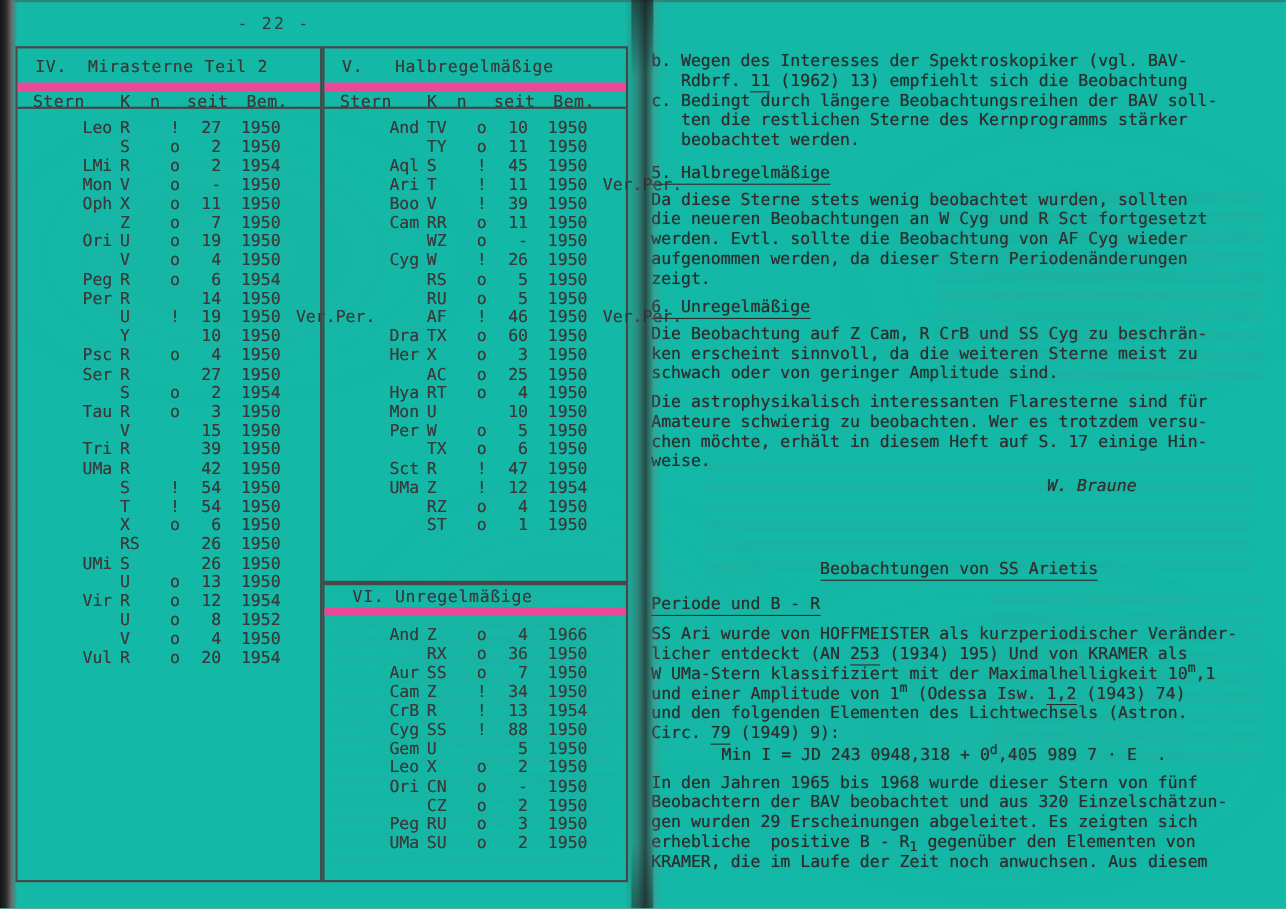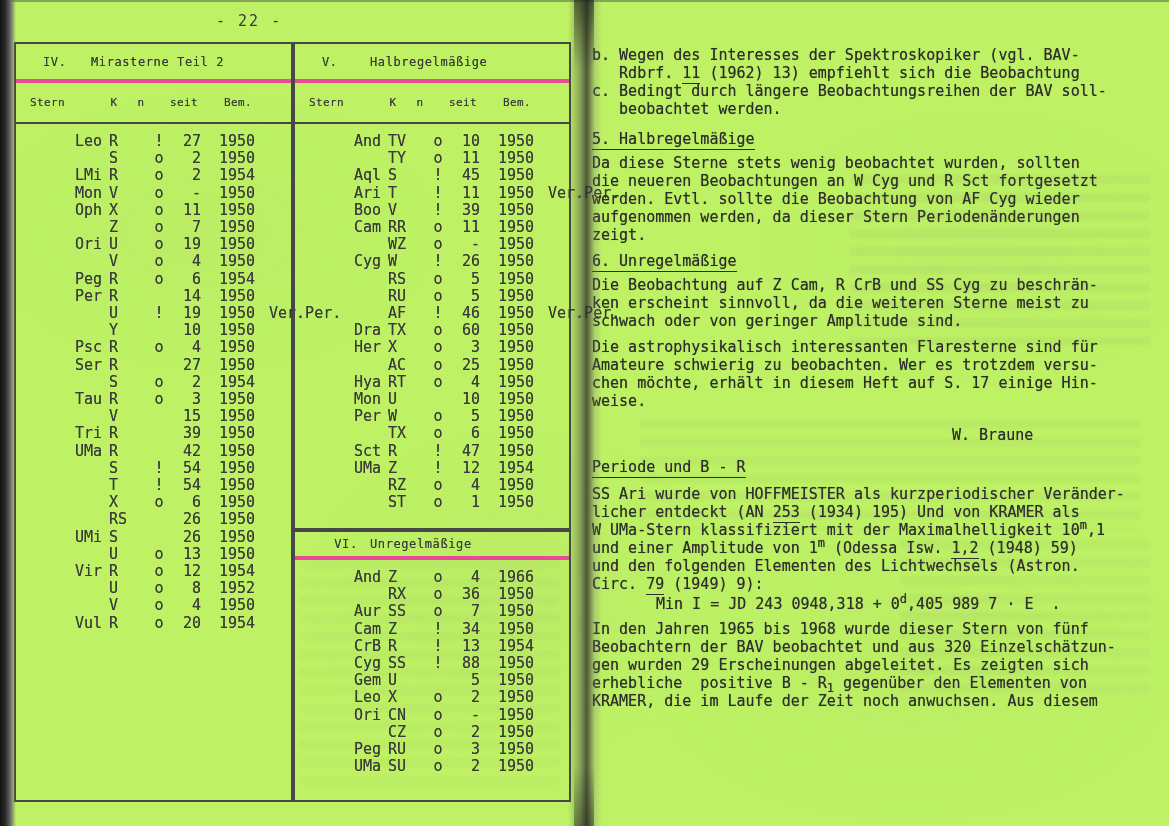--- a/index.html
+++ b/index.html
@@ -1,16 +1,16 @@
 <!DOCTYPE html>
 <html><head>
 <meta charset="utf-8">
 <style>
   html,body{margin:0;padding:0;background:#9a9a98;}
-  .scan{position:relative;width:1169px;height:826px;overflow:hidden;background:#bef264;
+  .scan{position:relative;width:1169px;height:826px;overflow:hidden;background:#14b8a6;
         font-family:"DejaVu Sans Mono","Liberation Mono",monospace;color:#2e2e2e;}
   
   .spine{position:absolute;left:0;top:0;width:16px;height:826px;
          background:linear-gradient(90deg,#121212 0,#2c2c2c 35%,#6a6a6a 65%,rgba(160,160,160,0) 100%);}
   .gutter{position:absolute;left:568px;top:0;width:34px;height:826px;
           background:linear-gradient(90deg,rgba(120,120,120,0) 0,rgba(75,75,75,.45) 35%,rgba(45,45,45,.78) 55%,rgba(120,120,120,.28) 78%,rgba(250,250,250,0) 100%);}
   .gutter:before{content:"";position:absolute;left:6px;top:0;width:20px;height:70px;
           background:linear-gradient(180deg,rgba(20,20,20,.55),rgba(20,20,20,0));}
   .gutter:after{content:"";position:absolute;left:6px;bottom:0;width:20px;height:60px;
           background:linear-gradient(0deg,rgba(20,20,20,.4),rgba(20,20,20,0));}
@@ -20,27 +20,27 @@
      radial-gradient(ellipse 380px 300px at 44% 72%,rgba(120,120,120,.07),transparent 60%),
      radial-gradient(ellipse 420px 260px at 84% 30%,rgba(120,120,120,.05),transparent 60%),
      radial-gradient(ellipse 500px 300px at 78% 80%,rgba(120,120,120,.06),transparent 60%);}
   .bleed{position:absolute;pointer-events:none;filter:blur(1.3px);
      background:repeating-linear-gradient(180deg,rgba(105,105,105,.12) 0 9px,rgba(105,105,105,0) 9px 18px);}
   
   .pagenum{position:absolute;left:216px;top:12px;font-size:15px;letter-spacing:2px;color:#3a3a3a;}
   
   .tbox{position:absolute;border:2px solid #474747;box-sizing:border-box;color:#3a3a3a;
         text-shadow:0 0 .6px rgba(58,58,58,.7);}
-  .t-title{height:39px;border-bottom:4px solid #ec4899;box-sizing:border-box;
-           display:flex;align-items:center;padding-left:27px;font-size:12px;letter-spacing:.6px;}
+  .t-title{height:39px;border-bottom:8px solid #ec4899;box-sizing:border-box;
+           display:flex;align-items:center;padding-left:16px;font-size:15px;letter-spacing:.6px;}
   .t-title .num{display:inline-block;width:48px;}
   .t-title-small{height:28px;text-align:center;}
-  .t-head{height:41px;border-bottom:2px solid #474747;box-sizing:border-box;
+  .t-head{height:16px;border-bottom:2px solid #474747;box-sizing:border-box;
           display:grid;grid-template-columns:72px 24px 30px 58px auto;align-items:center;
-          padding-left:14px;font-size:11px;letter-spacing:.4px;}
+          padding-left:14px;font-size:15px;letter-spacing:.4px;}
   .t-head .c-k,.t-head .c-n{text-align:center;}
   .t-head .c-seit{padding-left:14px;}
   .t-head .c-bem{padding-left:10px;}
   .t-rows{padding-top:9px;padding-left:45px;}
   .t-row{display:grid;grid-template-columns:34px 38px 24px 30px 58px auto;
          padding-left:14px;font-size:15px;line-height:17.2px;white-space:pre;}
   .t-row .c-k{text-align:center;}
   .t-row .c-n{text-align:right;}
   .t-row .c-seit{padding-left:18px;}
   .t-row .c-bem{padding-left:10px;}
@@ -166,20 +166,21 @@
         </div>
       </div>
     </div>
   <div id="right-page" class="rightcol">
       <div class="blk item" style="margin-top: 0px;">
         <div class="line"><span>b. Wegen des Interesses der Spektroskopiker (vgl. BAV-</span></div>
         <div class="line"><span>   Rdbrf. </span><span class="u ">11</span><span> (1962) 13) empfiehlt sich die Beobachtung</span></div>
       </div>
       <div class="blk item" style="margin-top: 0px;">
         <div class="line"><span>c. Bedingt durch längere Beobachtungsreihen der BAV soll-</span></div>
+        <div class="line"><span>   ten die restlichen Sterne des Kernprogramms stärker</span></div>
         <div class="line"><span>   beobachtet werden.</span></div>
       </div>
       <div class="blk heading" style="margin-top: 12px;"><span class="u">5. Halbregelmäßige</span></div>
       <div class="blk para" style="margin-top: 6px;">
         <div class="line"><span>Da diese Sterne stets wenig beobachtet wurden, sollten</span></div>
         <div class="line"><span>die neueren Beobachtungen an W Cyg und R Sct fortgesetzt</span></div>
         <div class="line"><span>werden. Evtl. sollte die Beobachtung von AF Cyg wieder</span></div>
         <div class="line"><span>aufgenommen werden, da dieser Stern Periodenänderungen</span></div>
         <div class="line"><span>zeigt.</span></div>
       </div>
@@ -188,27 +189,28 @@
         <div class="line"><span>Die Beobachtung auf Z Cam, R CrB und SS Cyg zu beschrän-</span></div>
         <div class="line"><span>ken erscheint sinnvoll, da die weiteren Sterne meist zu</span></div>
         <div class="line"><span>schwach oder von geringer Amplitude sind.</span></div>
       </div>
       <div class="blk para" style="margin-top: 8px;">
         <div class="line"><span>Die astrophysikalisch interessanten Flaresterne sind für</span></div>
         <div class="line"><span>Amateure schwierig zu beobachten. Wer es trotzdem versu-</span></div>
         <div class="line"><span>chen möchte, erhält in diesem Heft auf S. 17 einige Hin-</span></div>
         <div class="line"><span>weise.</span></div>
       </div>
-      <div class="blk signature" style="margin-top: 16px;"><span>W. Braune</span></div>
+      <div class="blk signature" style="margin-top: 4px; font-style: italic;"><span>W. Braune</span></div>
+      <div class="blk heading_center" style="margin-top: 58px;"><span class="u">Beobachtungen von SS Arietis</span></div>
       <div class="blk heading" style="margin-top: 14px;"><span class="u">Periode und  B - R</span></div>
       <div class="blk para" style="margin-top: 9px;">
         <div class="line"><span>SS Ari wurde von HOFFMEISTER als kurzperiodischer Veränder-</span></div>
         <div class="line"><span>licher entdeckt (AN </span><span class="u ">253</span><span> (1934) 195) Und von KRAMER als</span></div>
         <div class="line"><span>W UMa-Stern klassifiziert mit der Maximalhelligkeit 10</span><span class="sup ">m</span><span>,1</span></div>
-        <div class="line"><span>und einer Amplitude von 1</span><span class="sup ">m</span><span> (Odessa Isw. </span><span class="u ">1,2</span><span> (1948) 59)</span></div>
+        <div class="line"><span>und einer Amplitude von 1</span><span class="sup ">m</span><span> (Odessa Isw. </span><span class="u ">1,2</span><span> (1943) 74)</span></div>
         <div class="line"><span>und den folgenden Elementen des Lichtwechsels (Astron.</span></div>
         <div class="line"><span>Circ. </span><span class="u ">79</span><span> (1949) 9):</span></div>
       </div>
       <div class="blk formula" style="margin-top: 2px;">
         <div class="line"><span>Min I = JD 243 0948,318 + 0</span><span class="sup ">d</span><span>,405 989 7 · E  .</span></div>
       </div>
       <div class="blk para" style="margin-top: 7px;">
         <div class="line"><span>In den Jahren 1965 bis 1968 wurde dieser Stern von fünf</span></div>
         <div class="line"><span>Beobachtern der BAV beobachtet und aus 320 Einzelschätzun-</span></div>
         <div class="line"><span>gen wurden 29 Erscheinungen abgeleitet. Es zeigten sich</span></div>

